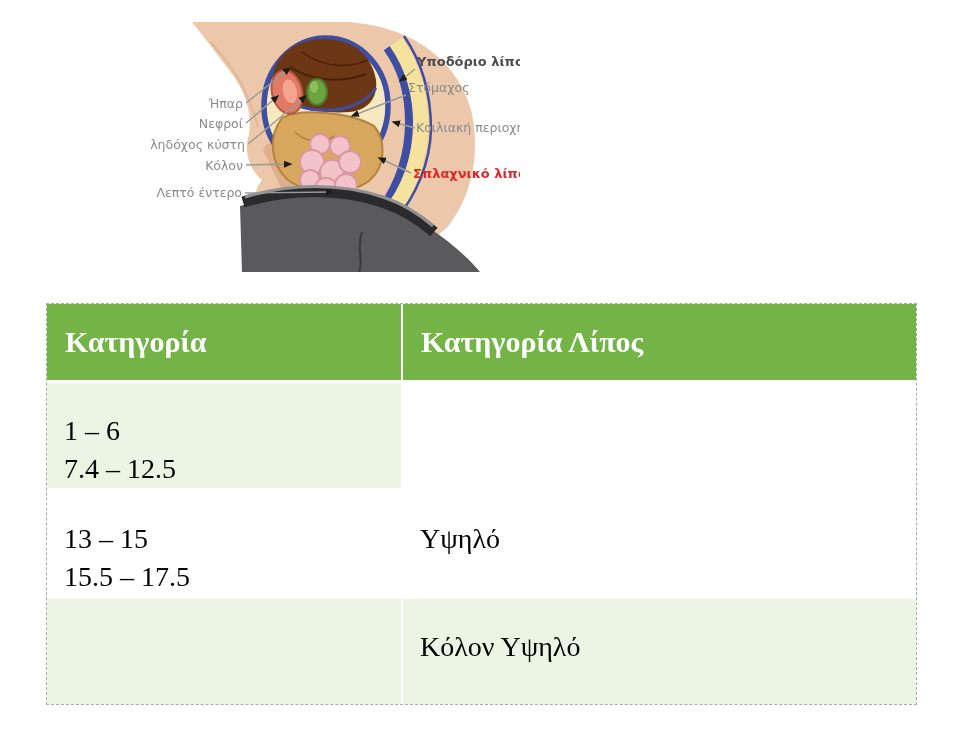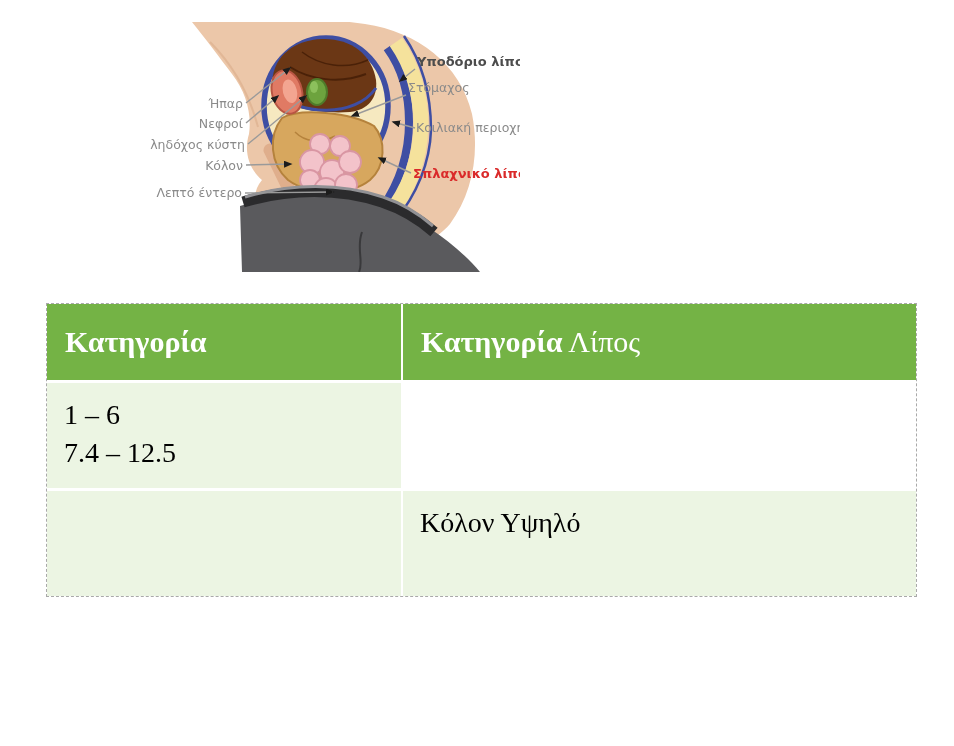--- a/index.html
+++ b/index.html
@@ -17,25 +17,25 @@
   .vf-table{
     position:absolute;left:46px;top:303px;width:869px;
     border:1px dashed #a9a9a9;background:#ffffff;
   }
   .t-row{display:grid;grid-template-columns:356px 1fr;}
   .t-head{height:76px;}
   .t-head .cell{
     background:#74b345;color:#ffffff;font-size:30px;font-weight:bold;
     padding:21px 0 16px 18px;box-sizing:border-box;
   }
-  .t-head .cell .light{font-weight:normal;}
+  .t-head .cell .light{font-weight:bold;}
   .t-body{height:105px;border-top:3px solid #ffffff;}
   .t-body .cell{
     font-size:28px;line-height:38px;color:#000000;
-    padding:13px 0 0 17px;box-sizing:border-box;
+    padding:29px 0 0 17px;box-sizing:border-box;
   }
   .t-row .cell:first-child{border-right:2px solid #ffffff;}
   .band .cell{background:#ecf5e3;}
   .plain .cell{background:#ffffff;}
 </style>
 </head>
 <body>
 
 <div class="figure-wrap">
   <svg width="370" height="250" viewBox="0 0 370 250">
@@ -143,20 +143,29 @@
     </div>
   </div>
 
   <div class="t-row t-body band">
     <div class="cell">
       <div>1 – 6</div>
       <div>7.4 – 12.5</div>
     </div>
   </div>
 
+  <div class="t-row t-body plain">
+    <div class="cell">
+      <div>13 – 15</div>
+      <div>15.5 – 17.5</div>
+    </div>
+    <div class="cell">
+      <div>Υψηλό</div>
+    </div>
+  </div>
 
   <div class="t-row t-body band">
     <div class="cell">
     </div>
     <div class="cell">
       <div>Κόλον Υψηλό</div>
     </div>
   </div>
 
 </div>

